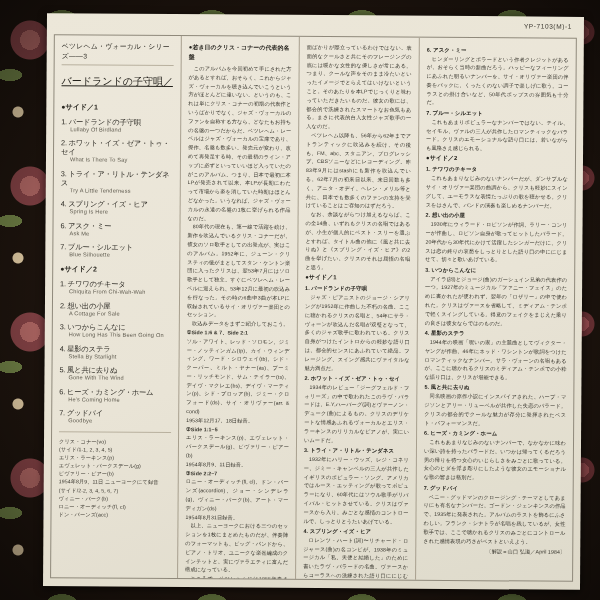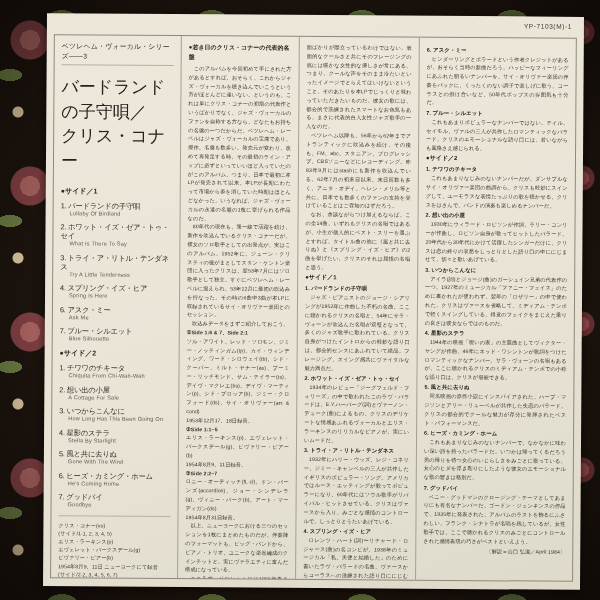--- a/index.html
+++ b/index.html
@@ -43,21 +43,21 @@
     border:1px solid #8f897b;display:flex;background:rgba(255,255,255,.06);
   }
   .col{padding:6px 7px;overflow:hidden;box-sizing:border-box;}
   .col.rule{border-right:1px solid #a79f8e;}
   .col1{width:127px;}
   .col2{width:118px;}
   .col3{width:120px;}
   .col4{flex:1;}
   
   .series{font-size:6.8px;letter-spacing:.3px;color:#2f2d26;padding-bottom:3px;border-bottom:1px solid #b8b09e;}
-  .album-title{font-family:"DejaVu Serif","Liberation Serif",serif;font-size:17px;line-height:1.45;margin:9px 0 13px;color:#24221c;font-weight:500;}
+  .album-title{font-family:"DejaVu Serif","Liberation Serif",serif;font-size:10px;line-height:1.45;margin:9px 0 13px;color:#24221c;font-weight:500;text-decoration:underline;}
   .side-label{font-size:7px;font-weight:bold;margin:6px 0 5px;color:#2b2922;}
   .track{margin-bottom:5.5px;}
   .track-ja{font-size:7.3px;line-height:9px;letter-spacing:-.2px;color:#2c2a24;}
   .track-en{font-size:5.6px;line-height:7px;margin-left:9px;letter-spacing:.2px;color:#5f5b4f;}
   .credits{border-top:1px solid #b8b09e;margin-top:7px;padding-top:5px;}
   .credit-line{font-size:5.2px;line-height:8.1px;letter-spacing:.1px;color:#3a372f;}
   
   .blk{font-size:5.2px;line-height:8.8px;letter-spacing:.1px;text-align:justify;color:#34322a;}
   .blk-h1{font-weight:bold;font-size:5.9px;line-height:9.5px;margin:1px 0 2px;text-align:left;color:#24221c;}
   .blk-th{font-weight:bold;font-size:5.4px;line-height:9px;margin-top:1.5px;text-align:left;color:#24221c;}
@@ -74,21 +74,20 @@
 
 <div class="paper">
   <div class="catalog">YP-7103(M)-1</div>
 
   <div class="frame">
 
     <div class="col col1 rule">
       <div class="series">ベツレヘム・ヴォーカル・シリーズ——3</div>
       <div class="album-title">
         <span>バードランドの子守唄／</span><br>
-        <span>クリス・コナー</span>
       </div>
 
       <div class="side-label">●サイド／1</div>
       <div>
 
       <div class="track">
             <div class="track-ja">1. バードランドの子守唄</div>
             <div class="track-en">Lullaby Of Birdland</div>
           </div>
           <div class="track">

